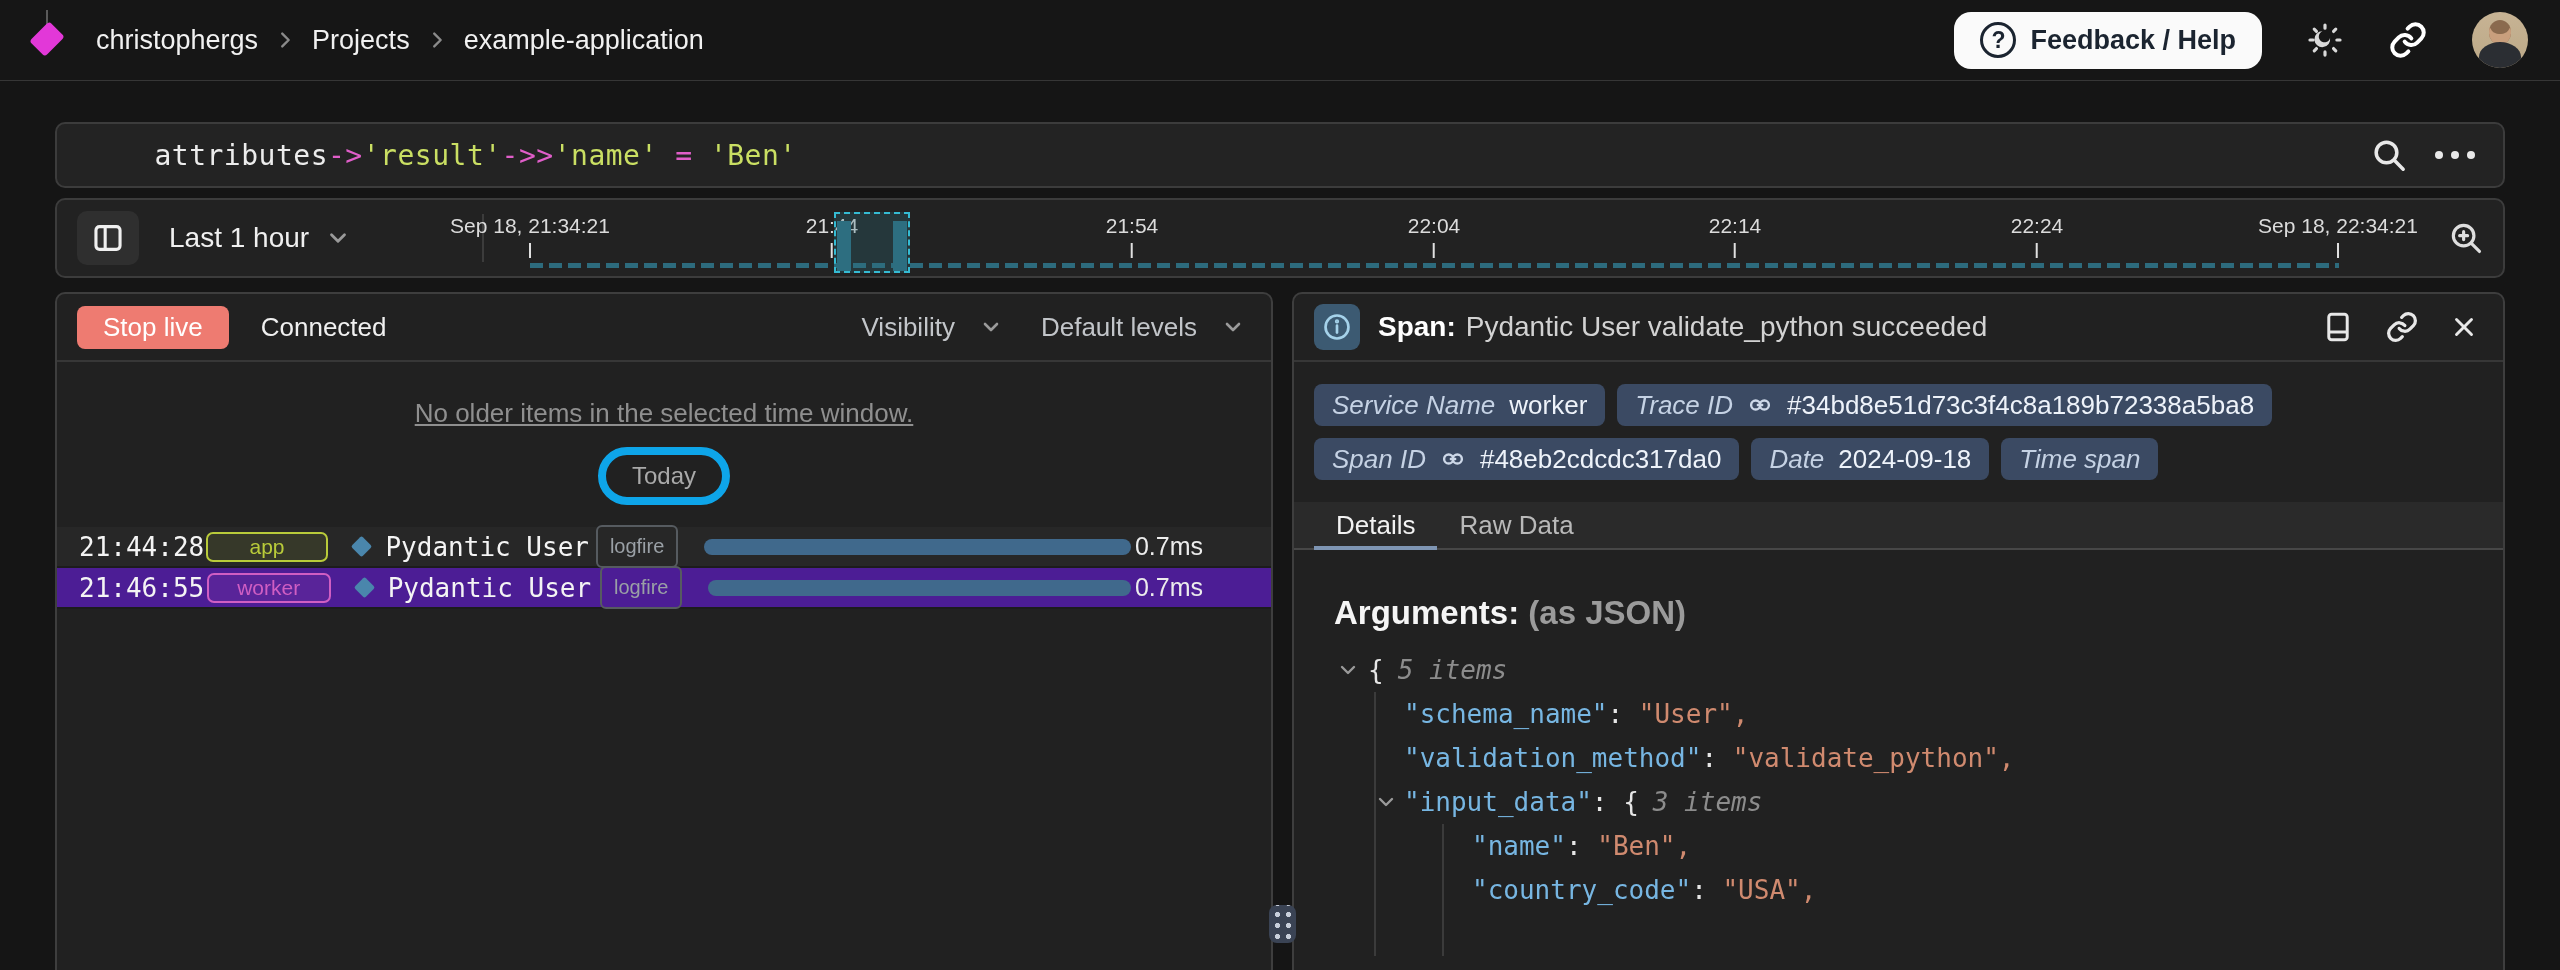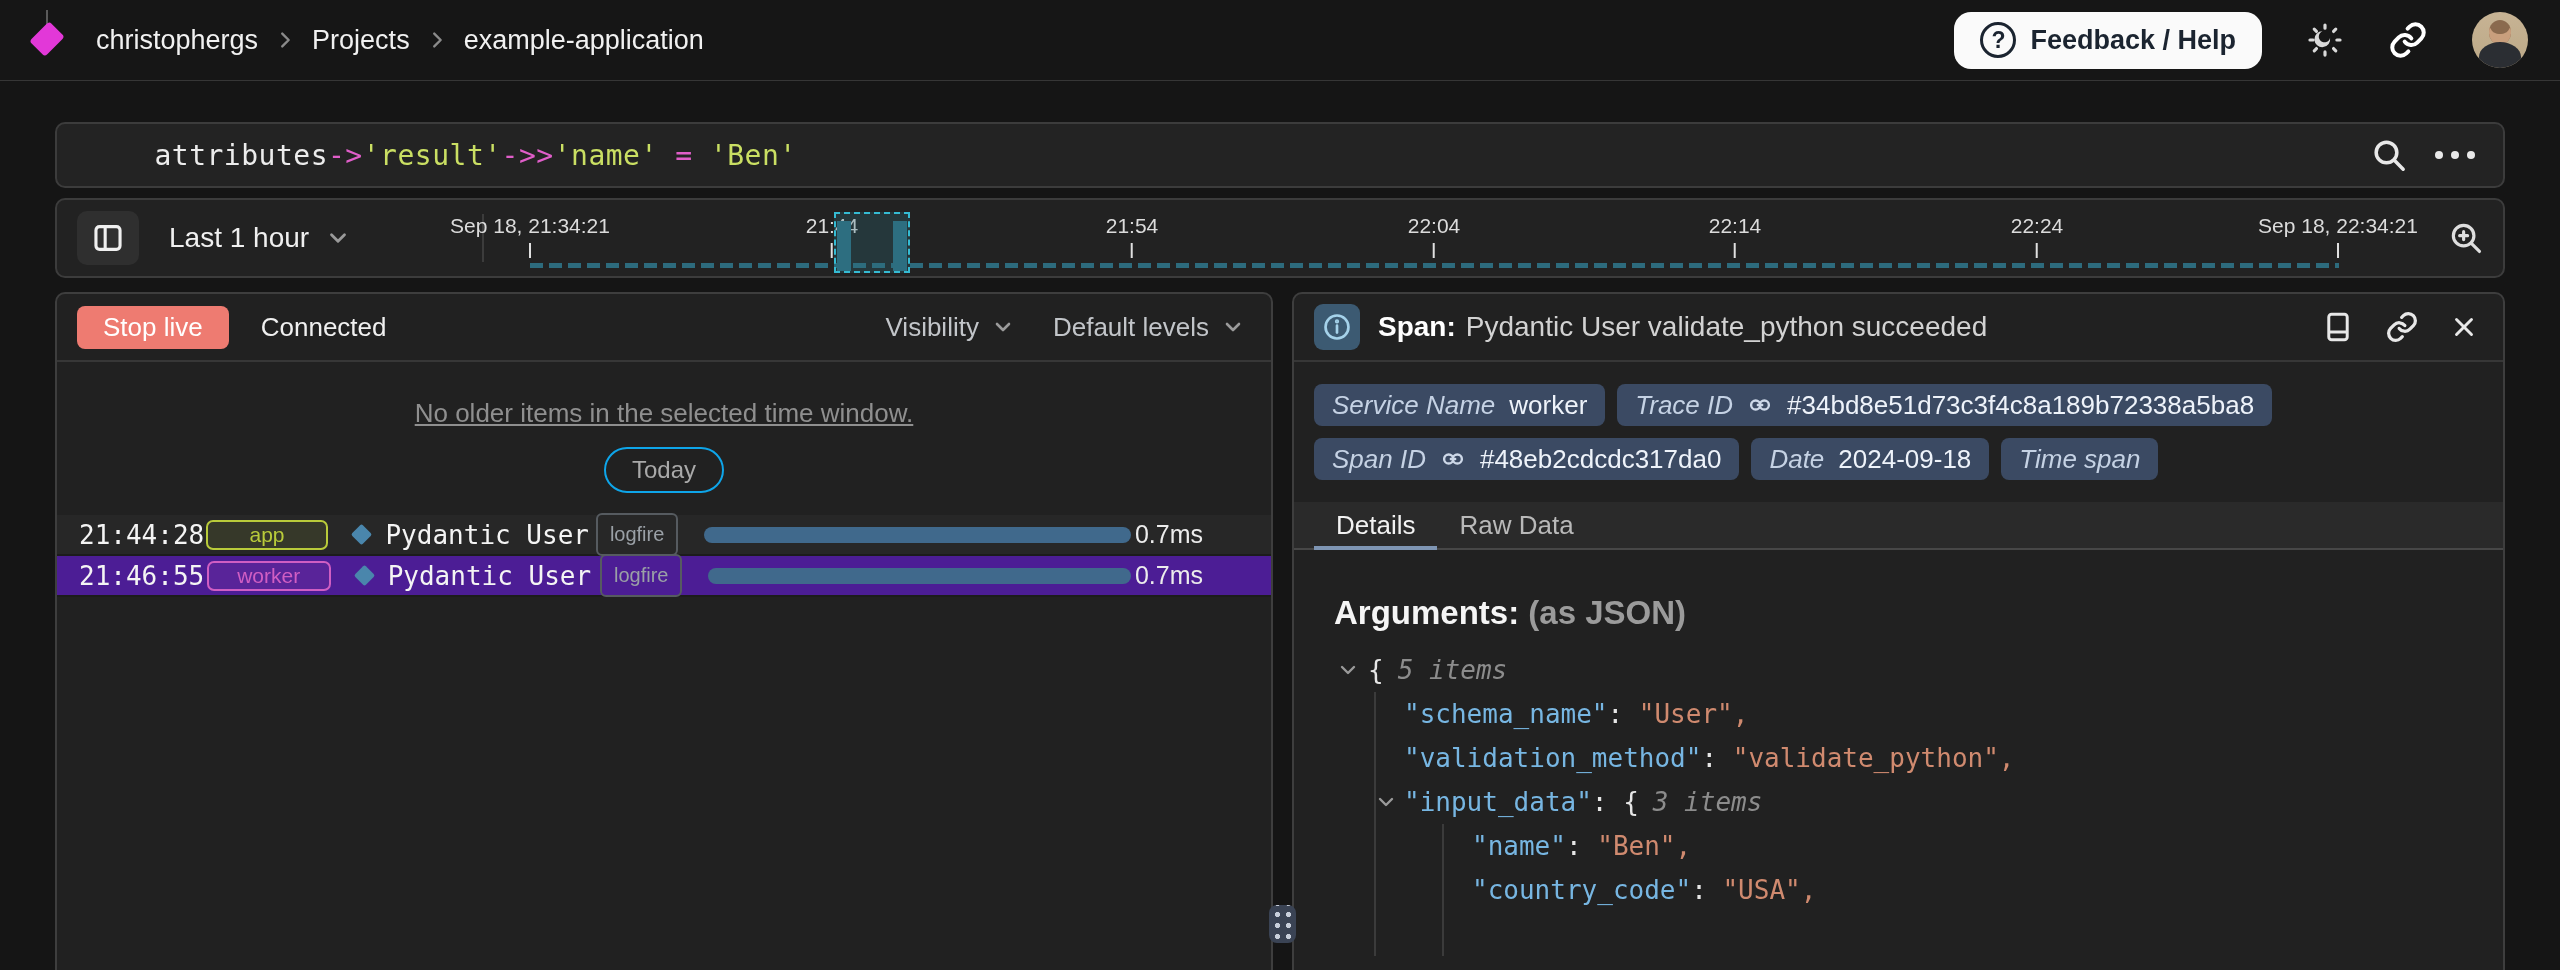--- a/index.html
+++ b/index.html
@@ -75,26 +75,26 @@
   .panel-left { left:55px; width:1218px; }
   .panel-right { left:1292px; width:1213px; }
 
   
   .lp-header { height:68px; border-bottom:2px solid #373737; display:flex; align-items:center;
     padding:0 26px 0 20px; gap:32px; }
   .stop-btn { background:#ee7b71; color:#ffffff; border-radius:8px; height:43px;
     padding:0 26px; font-size:26px; display:flex; align-items:center; }
   .conn { font-size:26px; color:#f0f0f0; }
   .lp-controls { margin-left:auto; display:flex; align-items:center; gap:38px; }
-  .dropdown { display:flex; align-items:center; gap:12px; font-size:26px; color:#c2c5c9; }
+  .dropdown { display:flex; align-items:center; gap:24px; font-size:26px; color:#c2c5c9; }
 
   
   .empty-msg { text-align:center; margin-top:36px; font-size:26px; color:#8f8f8f;text-decoration:underline; }
   .today-wrap { display:flex; justify-content:center; margin-top:18px; }
-  .today-btn { border:2px solid #0ea5e9; border-radius:999px; color:#a9a9a9;
+  .today-btn { border:8px solid #0ea5e9; border-radius:999px; color:#a9a9a9;
     font-size:24px; padding:7px 26px; }
 
   
   .rows { margin-top:22px; }
   .lrow { height:41px; display:flex; align-items:center; padding-left:22px;
     background:#272727; border-bottom:2px solid #1c1c1c; }
   .lrow.selected { background:#4c1d95; }
   .lrow-time { width:130px; font-size:26px; color:#f4f4f4; }
   .tag-badge { width:126px; height:30px; border:2px solid var(--tag,#888); border-radius:7px;
     color:var(--tag,#888); background:color-mix(in srgb, var(--tag,#888) 10%, transparent);

